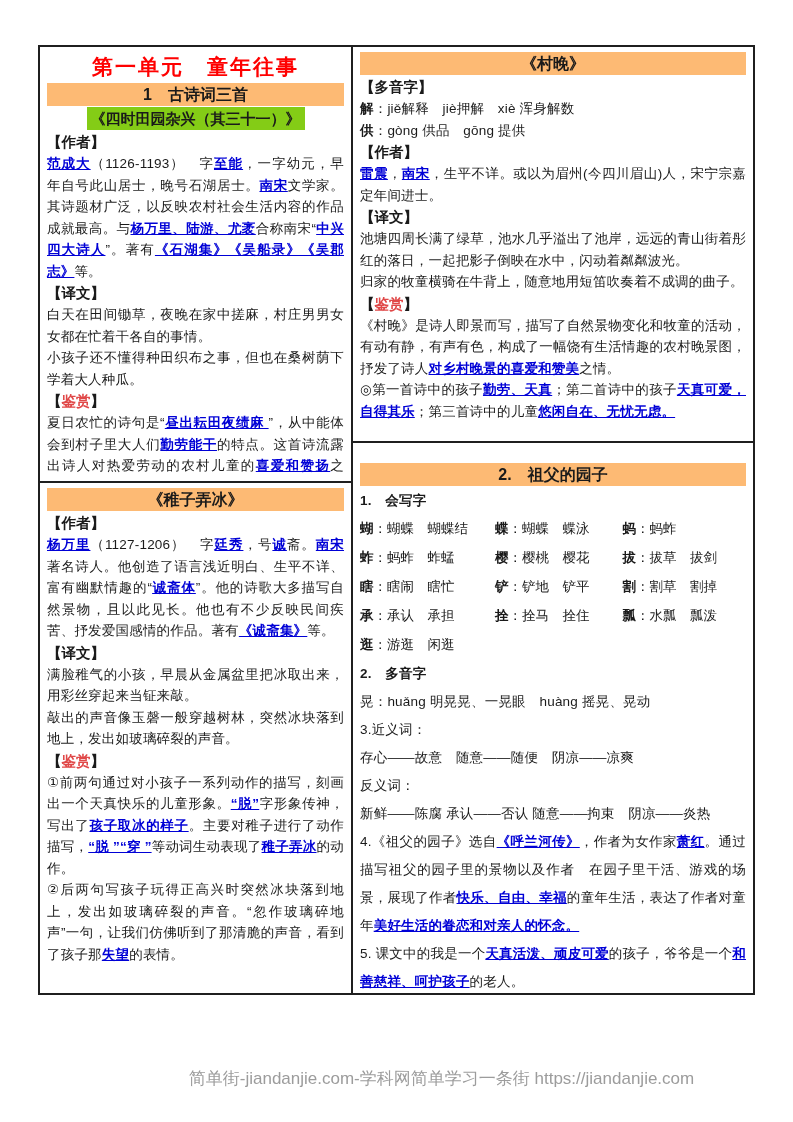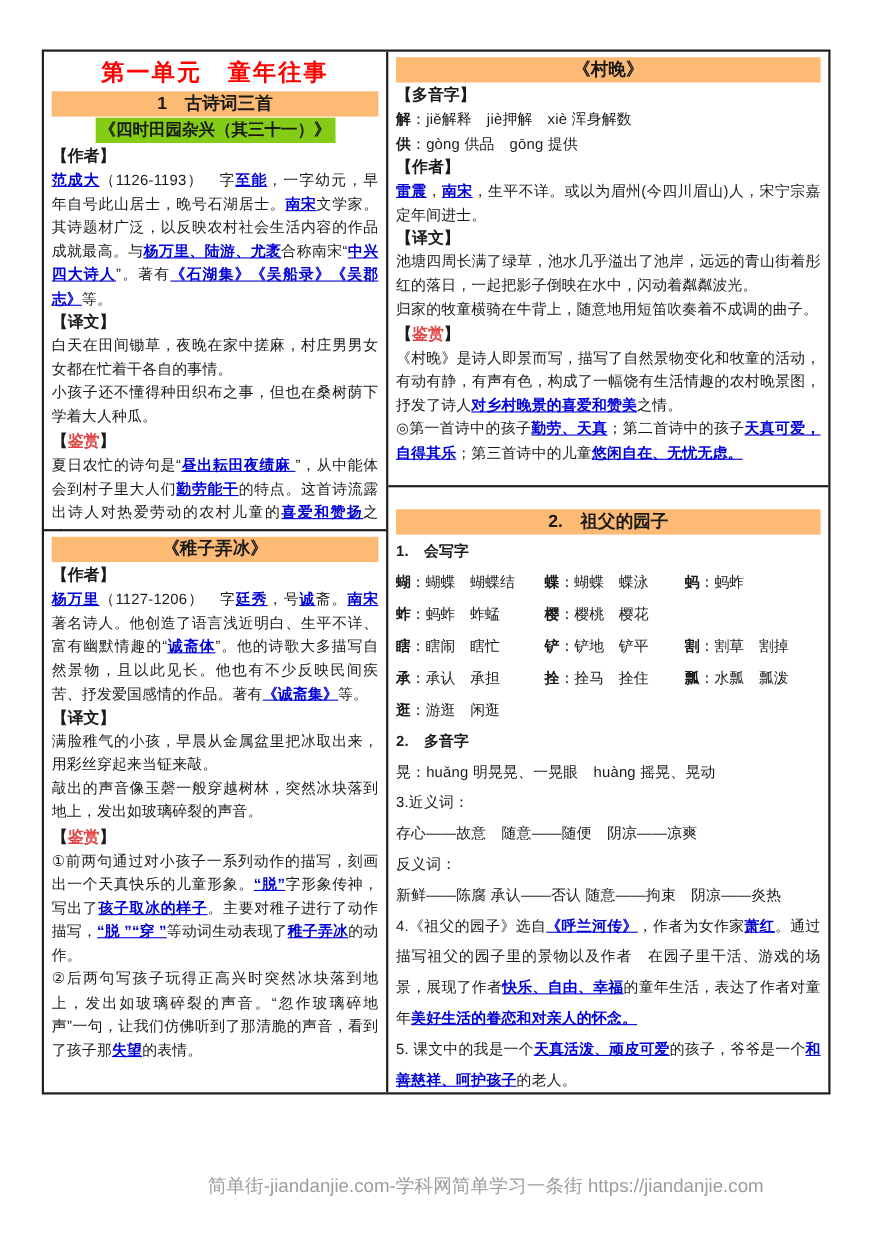--- a/index.html
+++ b/index.html
@@ -40,21 +40,21 @@
   .para {
     font-size:13.5px; line-height:21.5px; text-align:justify;
     letter-spacing:0.2px;
   }
   .para.kai { font-family:"DejaVu Serif","Liberation Serif",serif; }
   .c4 .para { line-height:28px; }
   .s-blue { color:#0000d6; font-weight:bold; text-decoration:underline; }
   .s-bold { font-weight:bold; }
   .s-redbold { color:#e04848; font-weight:bold;margin-top:28px; }
 
-  .wtable { margin:0; }
+  .wtable { margin:0;font-family:Liberation Mono, monospace; }
   .wrow { display:grid; grid-template-columns:35% 33% 32%; line-height:29px; font-size:13.5px; }
   .wcell .whead { font-weight:bold; }
 
   .footer {
     position:absolute; left:0; top:1068px; width:100%;
     text-align:center; color:#9c9c9c; font-size:17px; line-height:22px;margin-left:45px;
   }
 </style>
 </head>
 <body>
@@ -137,20 +137,21 @@
             <p class="para"><span class="s-bold">1.　会写字</span></p>
             <div class="wtable">
               <div class="wrow">
                 <span class="wcell"><b class="whead">蝴</b><span>：蝴蝶　蝴蝶结</span></span>
                 <span class="wcell"><b class="whead">蝶</b><span>：蝴蝶　蝶泳</span></span>
                 <span class="wcell"><b class="whead">蚂</b><span>：蚂蚱</span></span>
               </div>
               <div class="wrow">
                 <span class="wcell"><b class="whead">蚱</b><span>：蚂蚱　蚱蜢</span></span>
                 <span class="wcell"><b class="whead">樱</b><span>：樱桃　樱花</span></span>
+                <span class="wcell"><b class="whead">拔</b><span>：拔草　拔剑</span></span>
               </div>
               <div class="wrow">
                 <span class="wcell"><b class="whead">瞎</b><span>：瞎闹　瞎忙</span></span>
                 <span class="wcell"><b class="whead">铲</b><span>：铲地　铲平</span></span>
                 <span class="wcell"><b class="whead">割</b><span>：割草　割掉</span></span>
               </div>
               <div class="wrow">
                 <span class="wcell"><b class="whead">承</b><span>：承认　承担</span></span>
                 <span class="wcell"><b class="whead">拴</b><span>：拴马　拴住</span></span>
                 <span class="wcell"><b class="whead">瓢</b><span>：水瓢　瓢泼</span></span>

